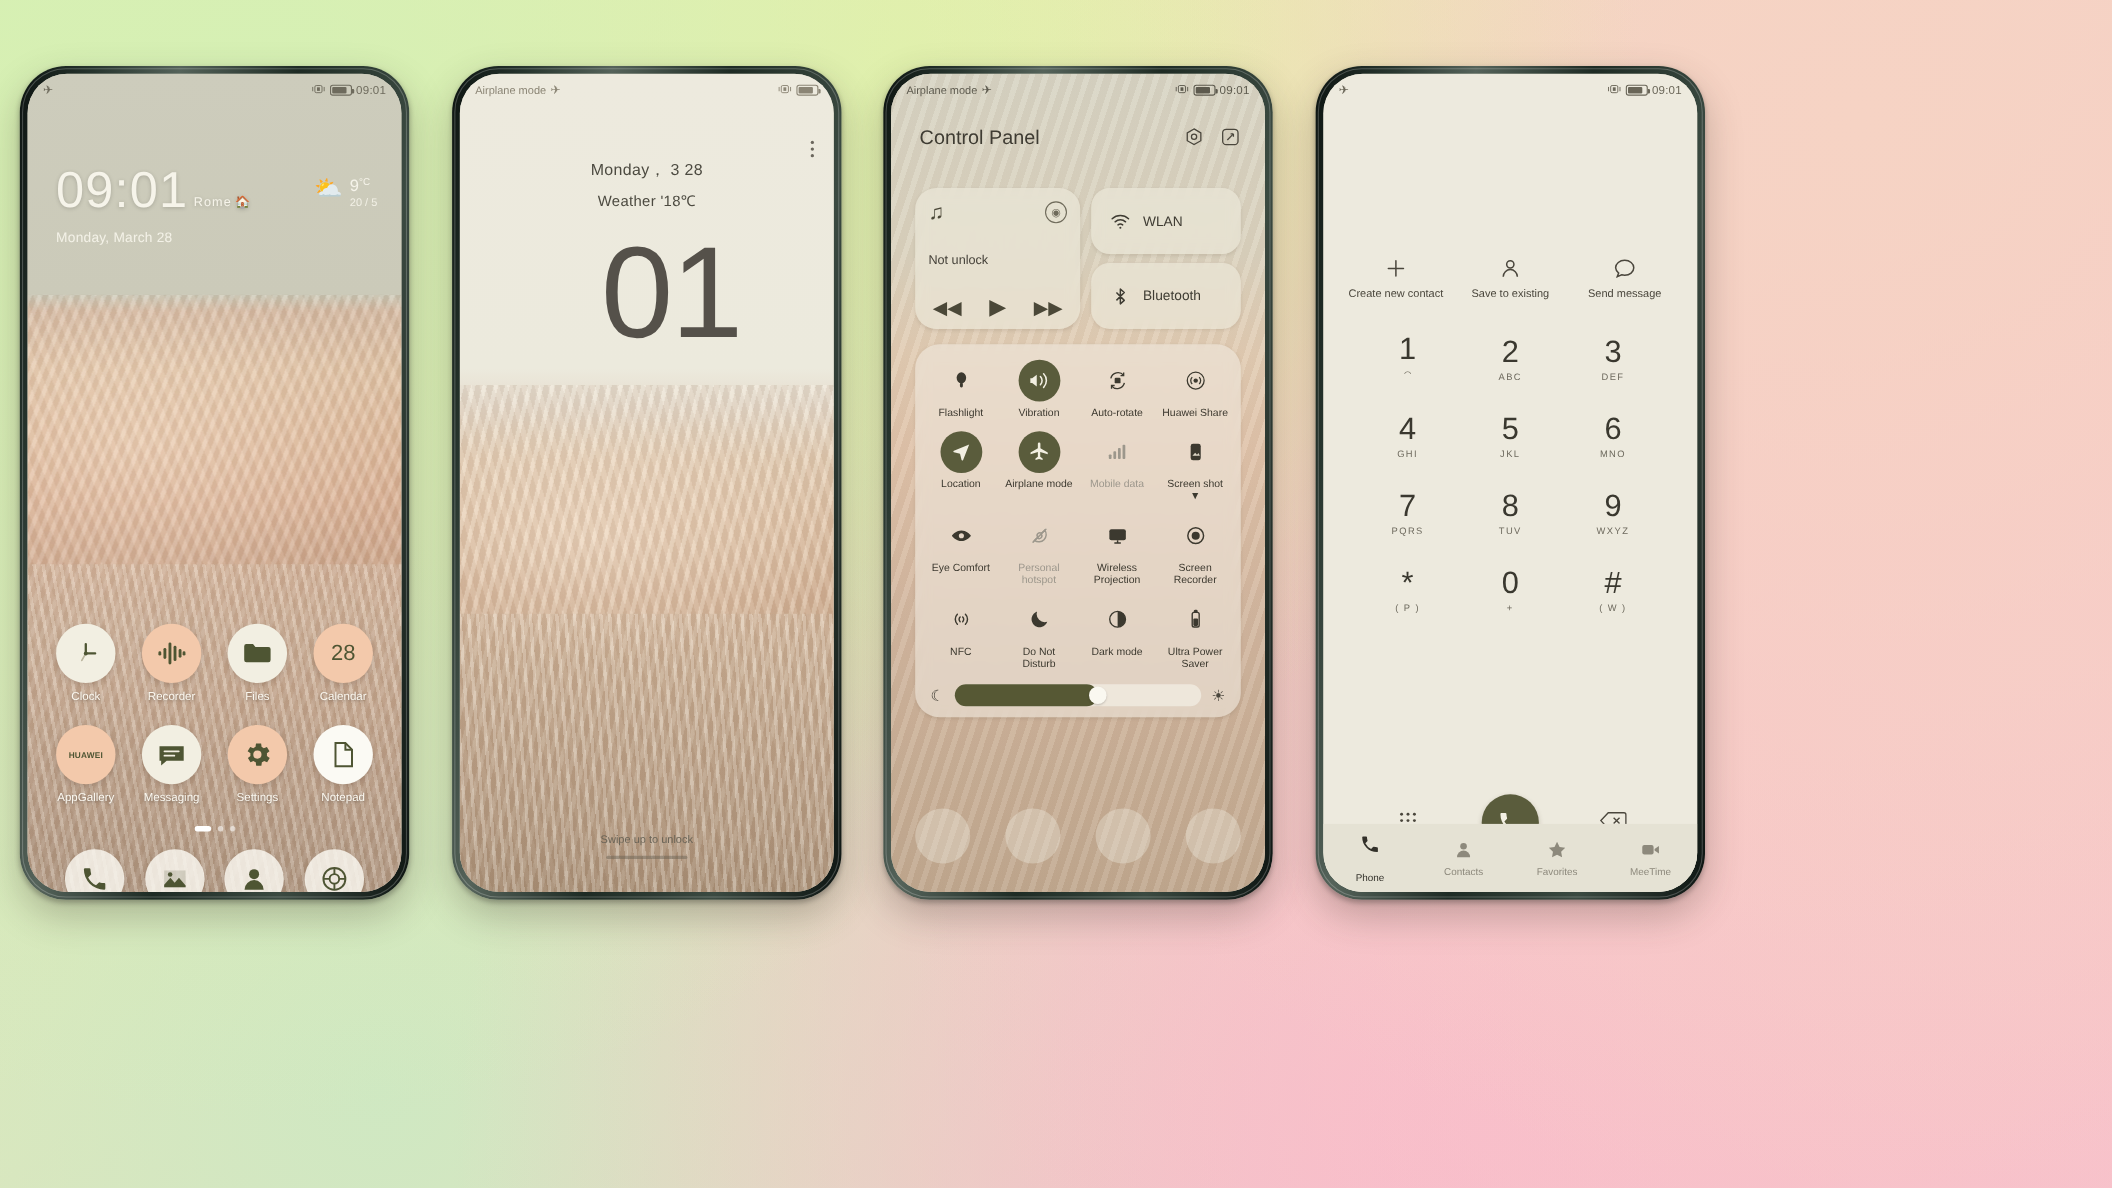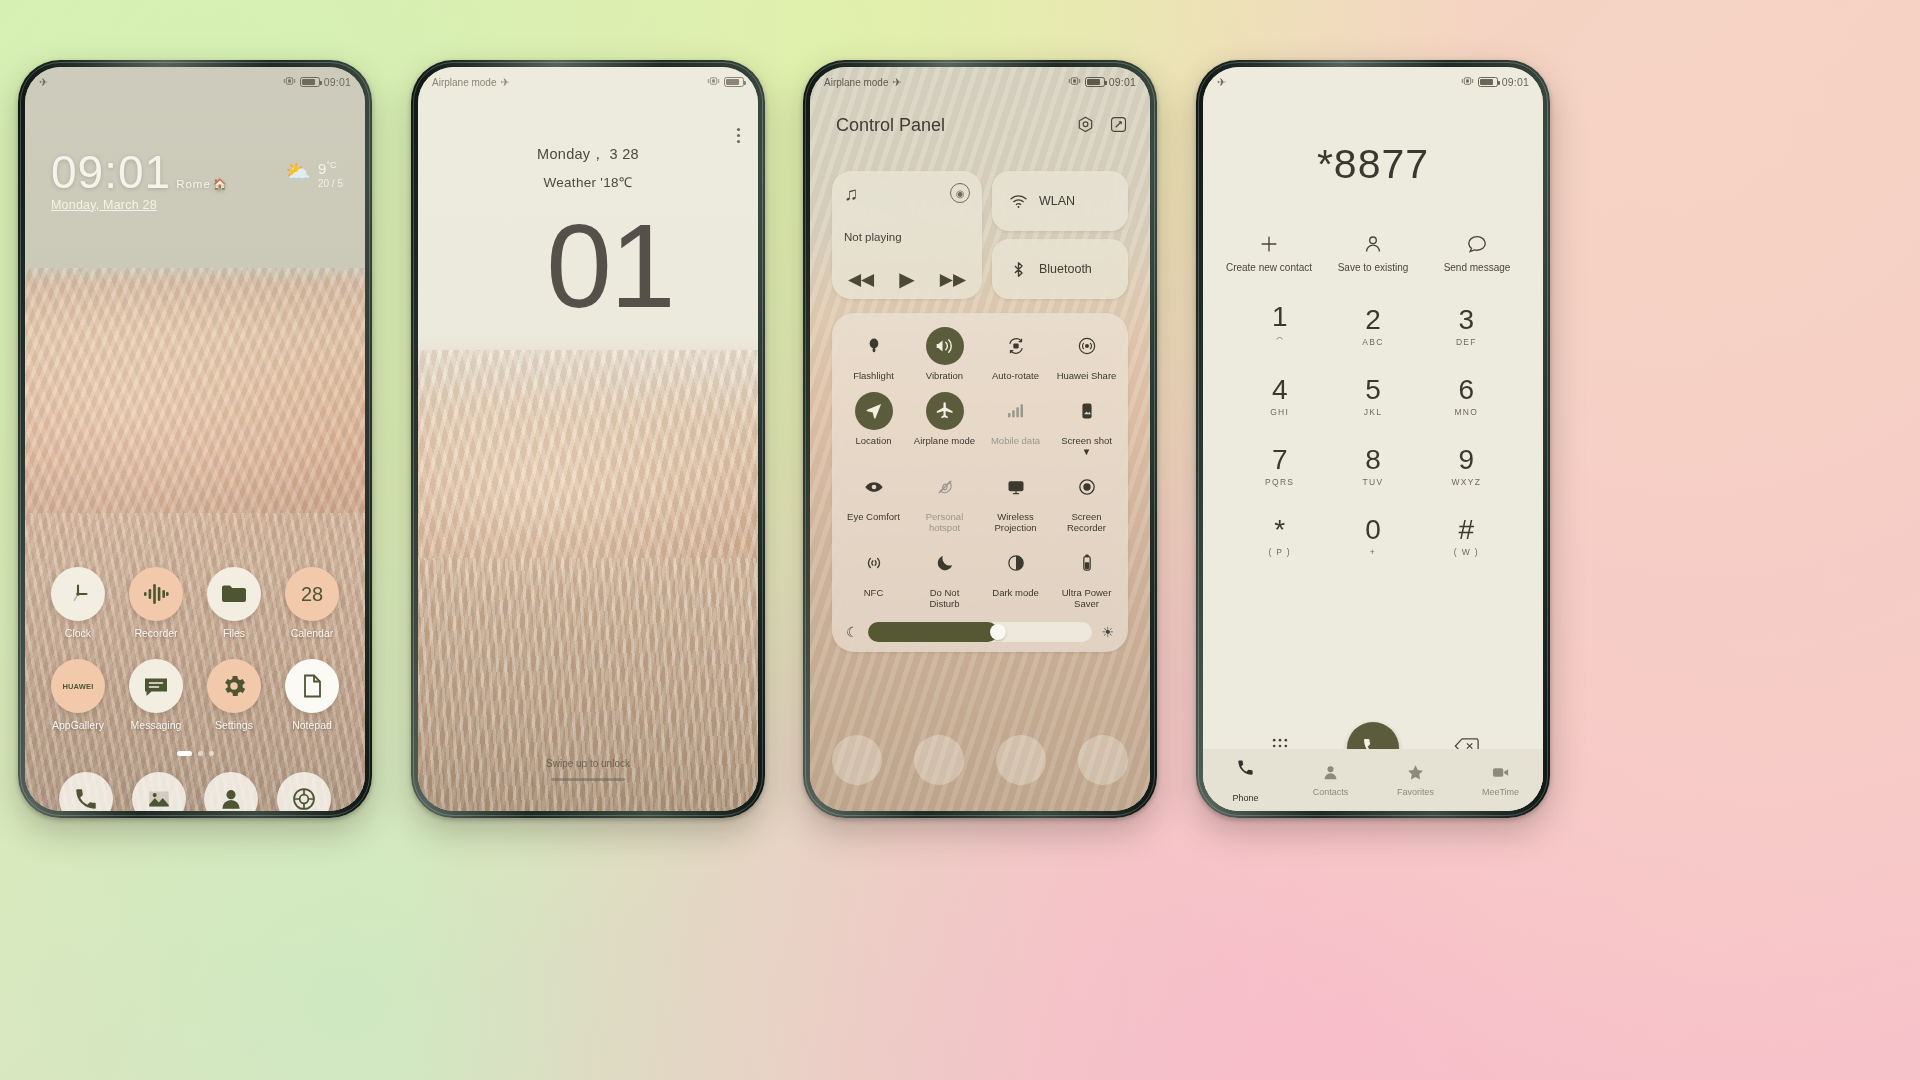--- a/index.html
+++ b/index.html
@@ -82,21 +82,21 @@
     content:""; position:absolute; left:0; right:0; top:60%; bottom:0;
     background:
       repeating-linear-gradient(80deg, rgba(255,250,240,.2) 0 3px, rgba(150,120,95,.09) 3px 8px),
       linear-gradient(180deg, rgba(220,200,180,.25), rgba(160,140,120,.35));
   }
   .lock-clock{ position:absolute; left:26px; top:84px; z-index:8; color:#f6f4ea; }
   .lock-time{ font-size:46px; font-weight:300; letter-spacing:1px; line-height:.95;
     text-shadow:0 1px 4px rgba(0,0,0,.18); display:flex; align-items:flex-end; }
   .lock-city{ font-size:11.5px; margin-left:5px; margin-bottom:5px; display:flex; align-items:center; gap:3px; }
   .home-glyph{ font-size:11px; }
-  .lock-date{ font-size:12.5px; margin-top:3px; opacity:.95; letter-spacing:.2px;text-decoration:underline; }
+  .lock-date{ font-size:12.5px; margin-top:14px; opacity:.95; letter-spacing:.2px; }
   .lock-weather{ position:absolute; right:22px; top:94px; z-index:8; color:#f6f4ea;
     display:flex; align-items:flex-start; gap:6px; }
   .wx-icon{ font-size:21px; line-height:1; }
   .wx-temp{ font-size:15px; line-height:1.1; }
   .wx-temp sup{ font-size:9px; }
   .wx-range{ font-size:10px; opacity:.92; }
 
   .apps{ position:absolute; left:0; right:0; top:500px; z-index:9; padding:0 22px; }
   .app-row{ display:flex; justify-content:space-between; margin-bottom:20px; }
   .app{ width:62px; display:flex; flex-direction:column; align-items:center; gap:6px; }
@@ -494,21 +494,21 @@
           </svg>
       </span>
     </div>
 
     <div class="cp-top">
       <div class="cp-media">
         <div class="cp-media-head">
           <span class="note-ic">♫</span>
           <span class="cast-ic">◉</span>
         </div>
-        <div class="cp-nowplay">Not playing</div>
+        <div class="cp-nowplay">Not unlock</div>
         <div class="cp-ctrls">
           <span>◀◀</span>
           <span class="play">▶</span>
           <span>▶▶</span>
         </div>
       </div>
       <div class="cp-right">
         <div class="cp-pill">
           <svg viewBox="0 0 24 24" fill="none" stroke="#3f3c33" stroke-width="1.7" stroke-linecap="round">
               <path d="M2.6 8.6a14 14 0 0118.8 0"></path>
@@ -737,21 +737,20 @@
               <path d="M2 4v6M18 4v6" stroke="currentColor" stroke-width="1.3"></path>
             </svg>
         </span>
         <span class="batt">
             <i></i>
           </span>
         <span class="sb-time">09:01</span>
       </div>
     </div>
 
-    <div class="dial-num">*8877</div>
 
     <div class="dial-quick">
       <div class="dq">
         <svg viewBox="0 0 24 24" fill="none" stroke="currentColor" stroke-width="1.5" stroke-linecap="round">
             <path d="M12 4.5v15M4.5 12h15"></path>
           </svg>
         <span class="dq-l">Create new contact</span>
       </div>
       <div class="dq">
         <svg viewBox="0 0 24 24" fill="none" stroke="currentColor" stroke-width="1.5">

